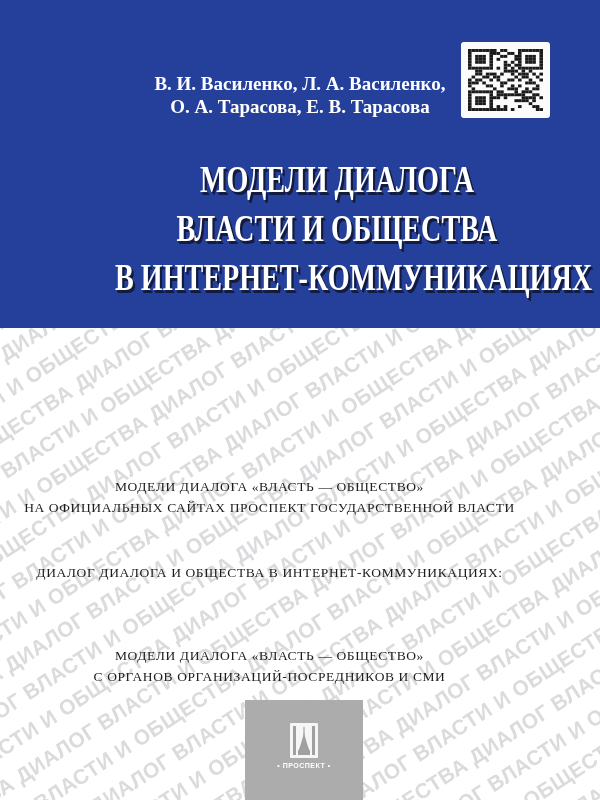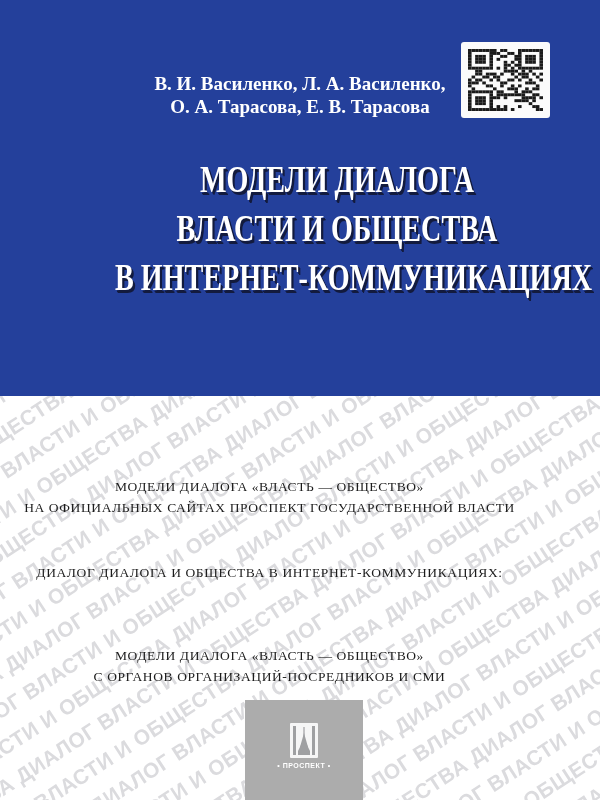--- a/index.html
+++ b/index.html
@@ -6,21 +6,21 @@
   body{width:600px;height:800px;font-family:"Liberation Serif",serif;}
   .page{position:relative;width:600px;height:800px;background:#fff;overflow:hidden;}
 
   
   .watermark{position:absolute;left:-320px;top:-200px;width:1260px;height:1420px;
     transform:rotate(-33deg);z-index:0;}
   .wm-row{white-space:nowrap;font-family:"Liberation Sans",sans-serif;font-weight:bold;
     font-size:21px;line-height:33px;color:#dbdbde;letter-spacing:0.5px;}
 
   
-  .blue-panel{position:absolute;left:0;top:0;width:600px;height:396px;background:#24409B;z-index:1;}
+  .blue-panel{position:absolute;left:0;top:0;width:600px;height:328px;background:#24409B;z-index:1;}
 
   .authors{position:absolute;left:0;top:72px;width:600px;text-align:center;
     color:#ffffff;font-weight:bold;font-size:19px;line-height:23px;}
 
   .qr-tile{position:absolute;left:461px;top:42px;width:89px;height:76px;background:#fbfbfb;
     border-radius:3px;display:flex;align-items:center;justify-content:center;}
 
   .title{position:absolute;left:0;top:155px;width:600px;text-align:center;color:#ffffff;margin-left:37px;}
   .title-line{display:block;white-space:nowrap;font-weight:bold;font-size:38px;line-height:49px;
     transform:scaleX(0.74);transform-origin:50% 50%;

